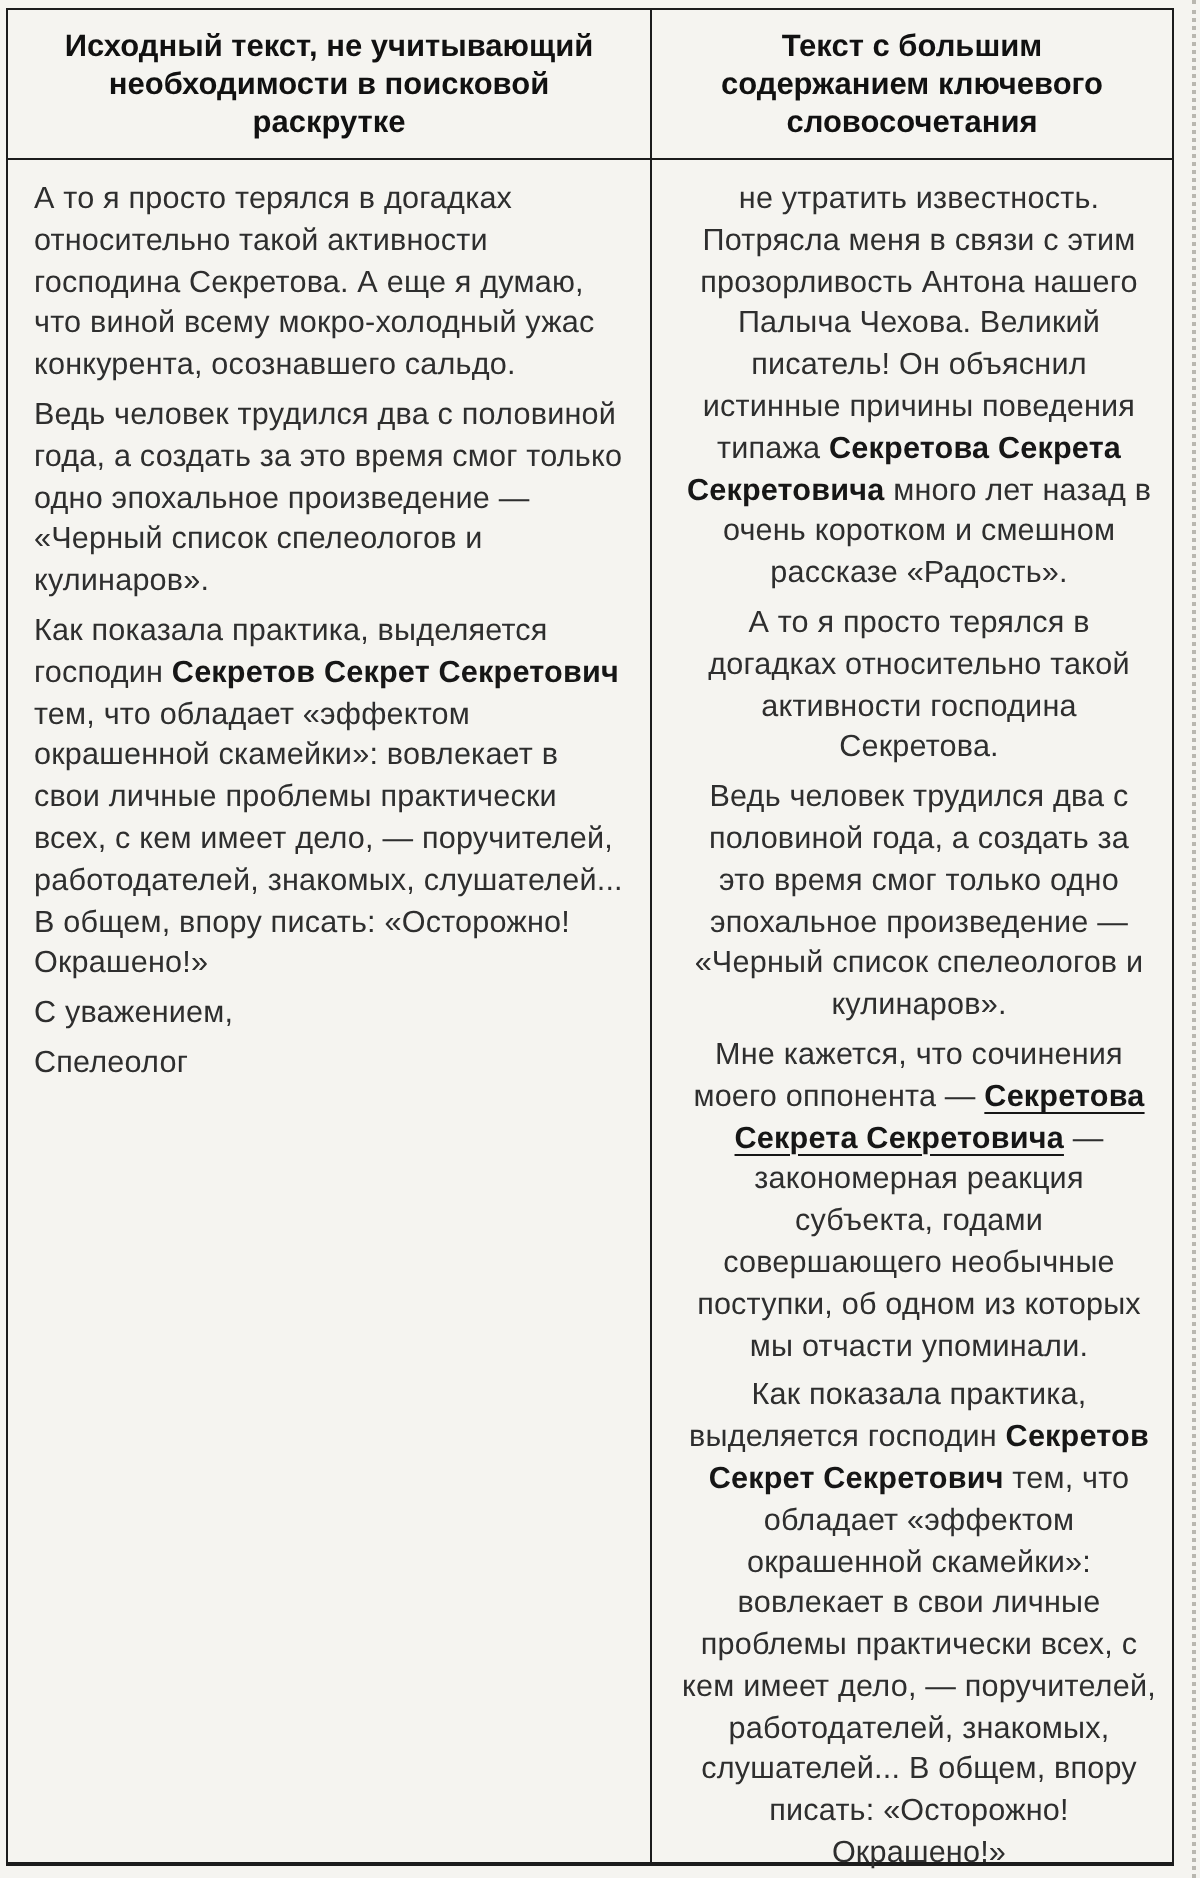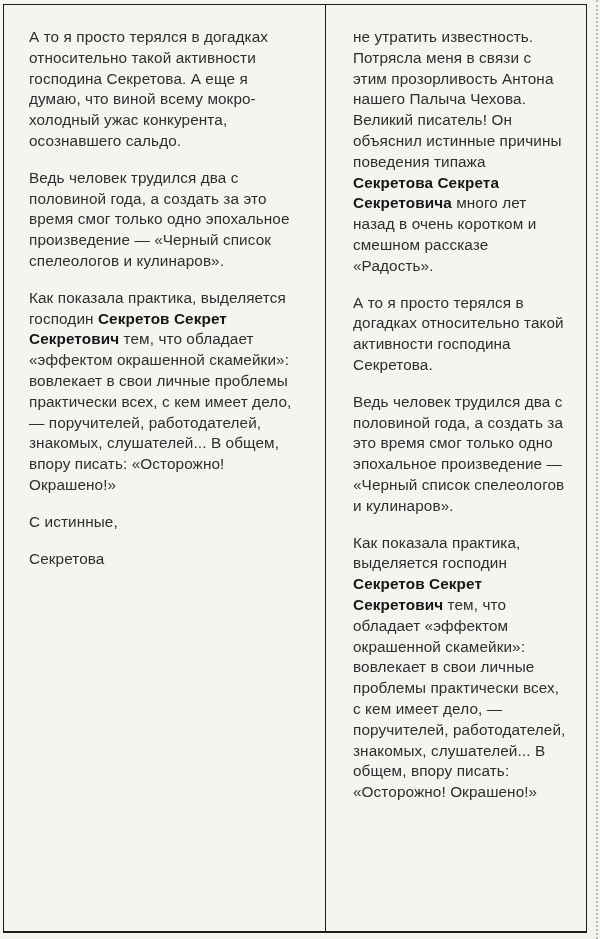--- a/index.html
+++ b/index.html
@@ -33,68 +33,73 @@
   }
   .body-row {
     display: flex;
     flex: 1 1 auto;
     min-height: 0;
   }
   .cell {
     box-sizing: border-box;
   }
   .col-left { width: 322px; flex: 0 0 322px; border-right: 1px solid #1c1c1c; }
-  .col-right { flex: 1 1 auto; }
+  .col-right { flex: 1 1 auto; text-align: center; }
   .header-cell {
     font-weight: bold;
     font-size: 15.5px;
     line-height: 19px;
     text-align: center;
     color: #111;
     padding: 9px 14px 8px 14px;
     display: flex;
     align-items: center;
     justify-content: center;
   }
   .body-cell {
     font-size: 15.3px;
     line-height: 20.8px;
     padding: 6px 6px 0 9px;
     letter-spacing: 0.1px;
   }
   .body-cell.col-right { padding-left: 11px; padding-right: 4px; }
-  .body-cell p { margin: 16px; }
+  .body-cell p { margin: 4px; }
   .bold { font-weight: bold; color: #161616; }
   .underline {
     text-decoration: underline;
     text-underline-offset: 3px;
     text-decoration-thickness: 1px;
   }
   .page-edge {
     position: absolute;
     top: 0; right: 2px; bottom: 0;
     width: 0;
     border-right: 2px dotted #b9b7b0;
   }
 </style>
 </head>
 <body>
 
 <div class="page">
   <div class="comparison-table">
+    <div class="header-row">
+      <div class="cell col-left header-cell">Исходный текст, не учитывающий необходимости в поисковой раскрутке</div>
+      <div class="cell col-right header-cell">Текст с большим содержанием ключевого словосочетания</div>
+    </div>
     <div class="body-row">
       <div class="cell col-left body-cell" id="left-cell">
           <p><span>А то я просто терялся в догадках относительно такой активности господина Секретова. А еще я думаю, что виной всему мокро-холодный ужас конкурента, осознавшего сальдо.</span></p>
           <p><span>Ведь человек трудился два с половиной года, а создать за это время смог только одно эпохальное произведение — «Черный список спелеологов и кулинаров».</span></p>
           <p><span>Как показала практика, выделяется господин </span><span class="bold">Секретов Секрет Секретович</span><span> тем, что обладает «эффектом окрашенной скамейки»: вовлекает в свои личные проблемы практически всех, с кем имеет дело, — поручителей, работодателей, знакомых, слушателей... В общем, впору писать: «Осторожно! Окрашено!»</span></p>
-          <p><span>С истинные,</span></p>
-          <p><span>Секретова</span></p>
+          <p><span>С уважением,</span></p>
+          <p><span>Спелеолог</span></p>
         </div>
       <div class="cell col-right body-cell" id="right-cell">
           <p><span>не утратить известность. Потрясла меня в связи с этим прозорливость Антона нашего Палыча Чехова. Великий писатель! Он объяснил истинные причины поведения типажа </span><span class="bold">Секретова Секрета Секретовича</span><span> много лет назад в очень коротком и смешном рассказе «Радость».</span></p>
           <p><span>А то я просто терялся в догадках относительно такой активности господина Секретова.</span></p>
           <p><span>Ведь человек трудился два с половиной года, а создать за это время смог только одно эпохальное произведение — «Черный список спелеологов и кулинаров».</span></p>
+          <p><span>Мне кажется, что сочинения моего оппонента — </span><span class="bold underline">Секретова Секрета Секретовича</span><span> — закономерная реакция субъекта, годами совершающего необычные поступки, об одном из которых мы отчасти упоминали.</span></p>
           <p><span>Как показала практика, выделяется господин </span><span class="bold">Секретов Секрет Секретович</span><span> тем, что обладает «эффектом окрашенной скамейки»: вовлекает в свои личные проблемы практически всех, с кем имеет дело, — поручителей, работодателей, знакомых, слушателей... В общем, впору писать: «Осторожно! Окрашено!»</span></p>
         </div>
     </div>
   </div>
   <div class="page-edge"></div>
 </div>
 
 </body></html>

